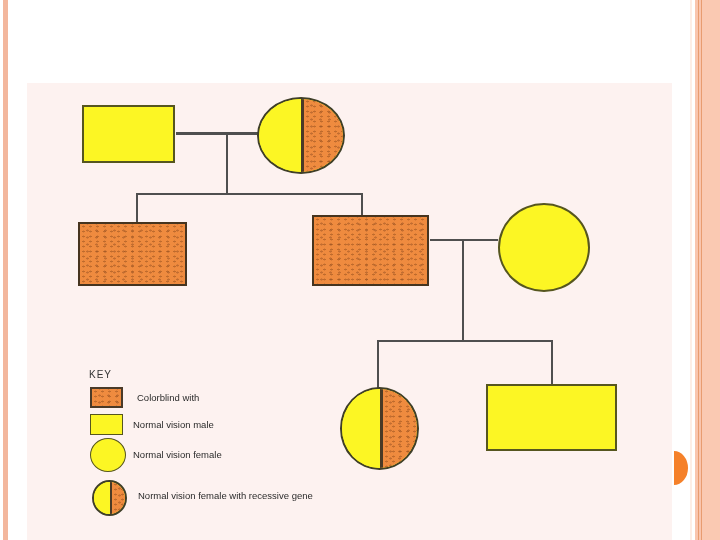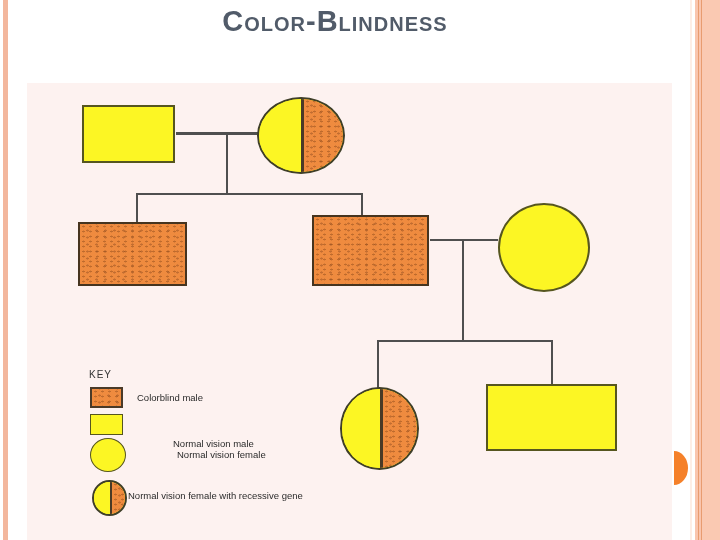--- a/index.html
+++ b/index.html
@@ -57,21 +57,20 @@
   .key-swatch{border:2px solid #4a3a28;}
 </style>
 </head>
 <body>
 
 <div class="abs" id="left-stripe"></div>
 <div class="abs" id="right-stripes"></div>
 <div class="abs" id="side-arrow"></div>
 
 <div class="abs" id="title">
-  <div>Color-Blindness</div>
 </div>
 
 <div class="abs" id="panel"></div>
 
 <div class="abs line" style="left:176px;top:132px;width:82px;height:3px;"></div>
 <div class="abs line" style="left:226px;top:135px;width:2px;height:59px;"></div>
 <div class="abs line" style="left:136px;top:193px;width:227px;height:2px;"></div>
 <div class="abs line" style="left:136px;top:195px;width:2px;height:28px;"></div>
 <div class="abs line" style="left:361px;top:195px;width:2px;height:21px;"></div>
 <div class="abs line" style="left:430px;top:239px;width:68px;height:2px;"></div>
@@ -92,25 +91,25 @@
 
 <div class="abs half-circle" style="left:340px;top:387px;width:79px;height:83px;">
   <div class="half-left"></div>
   <div class="half-right orange-tex"></div>
 </div>
 <div class="abs sq-normal" style="left:486px;top:384px;width:131px;height:67px;"></div>
 
 <div class="abs" id="key-heading">KEY</div>
 
 <div class="abs orange-tex key-swatch" style="left:90px;top:387px;width:33px;height:21px;"></div>
-<div class="abs key-label" style="left:137px;top:392px;">Colorblind male</div>
+<div class="abs key-label" style="left:137px;top:392px;">Colorblind with</div>
 
 <div class="abs sq-normal" style="left:90px;top:414px;width:33px;height:21px;border-width:1.5px;"></div>
-<div class="abs key-label" style="left:133px;top:438px;margin-left:40px;">Normal vision male</div>
+<div class="abs key-label" style="left:133px;top:419px;">Normal vision male</div>
 
 <div class="abs sq-normal circle" style="left:90px;top:438px;width:36px;height:34px;border-width:1.5px;"></div>
-<div class="abs key-label" style="left:133px;top:449px;margin-left:44px;">Normal vision female</div>
+<div class="abs key-label" style="left:133px;top:449px;">Normal vision female</div>
 
 <div class="abs half-circle key-half" style="left:92px;top:480px;width:35px;height:36px;">
   <div class="half-left"></div>
   <div class="half-right orange-tex"></div>
 </div>
-<div class="abs key-label" style="left:128px;top:490px;">Normal vision female with recessive gene</div>
+<div class="abs key-label" style="left:138px;top:490px;">Normal vision female with recessive gene</div>
 
 </body></html>

